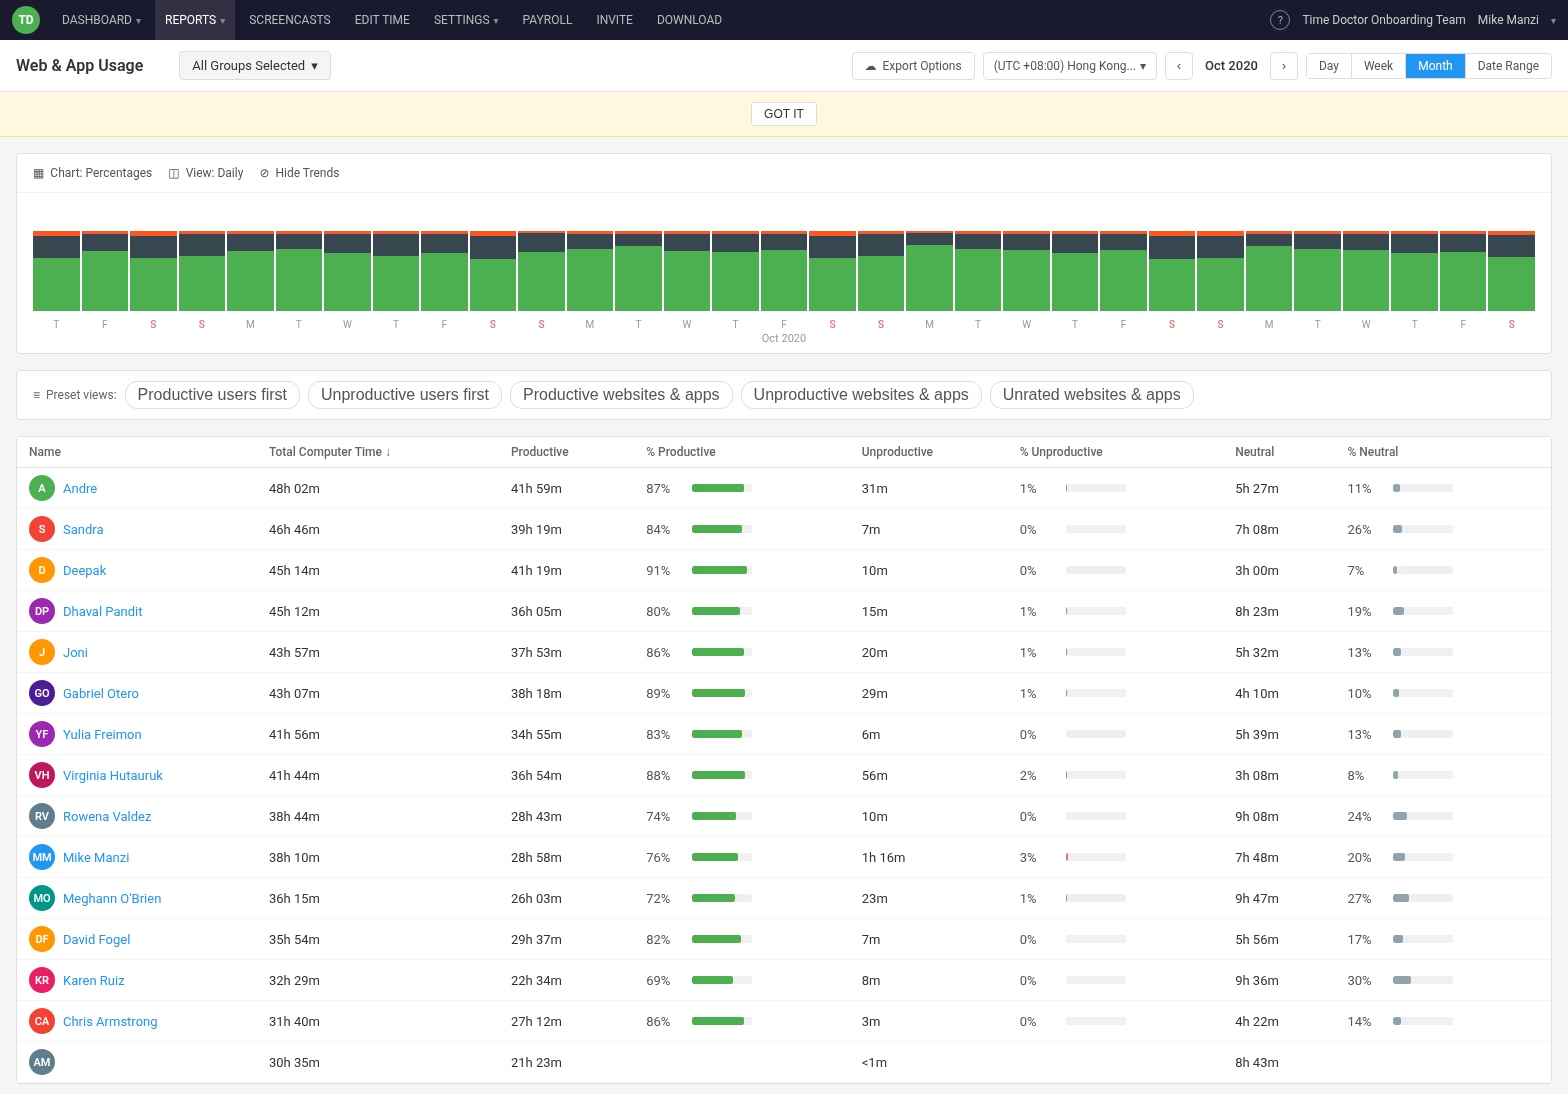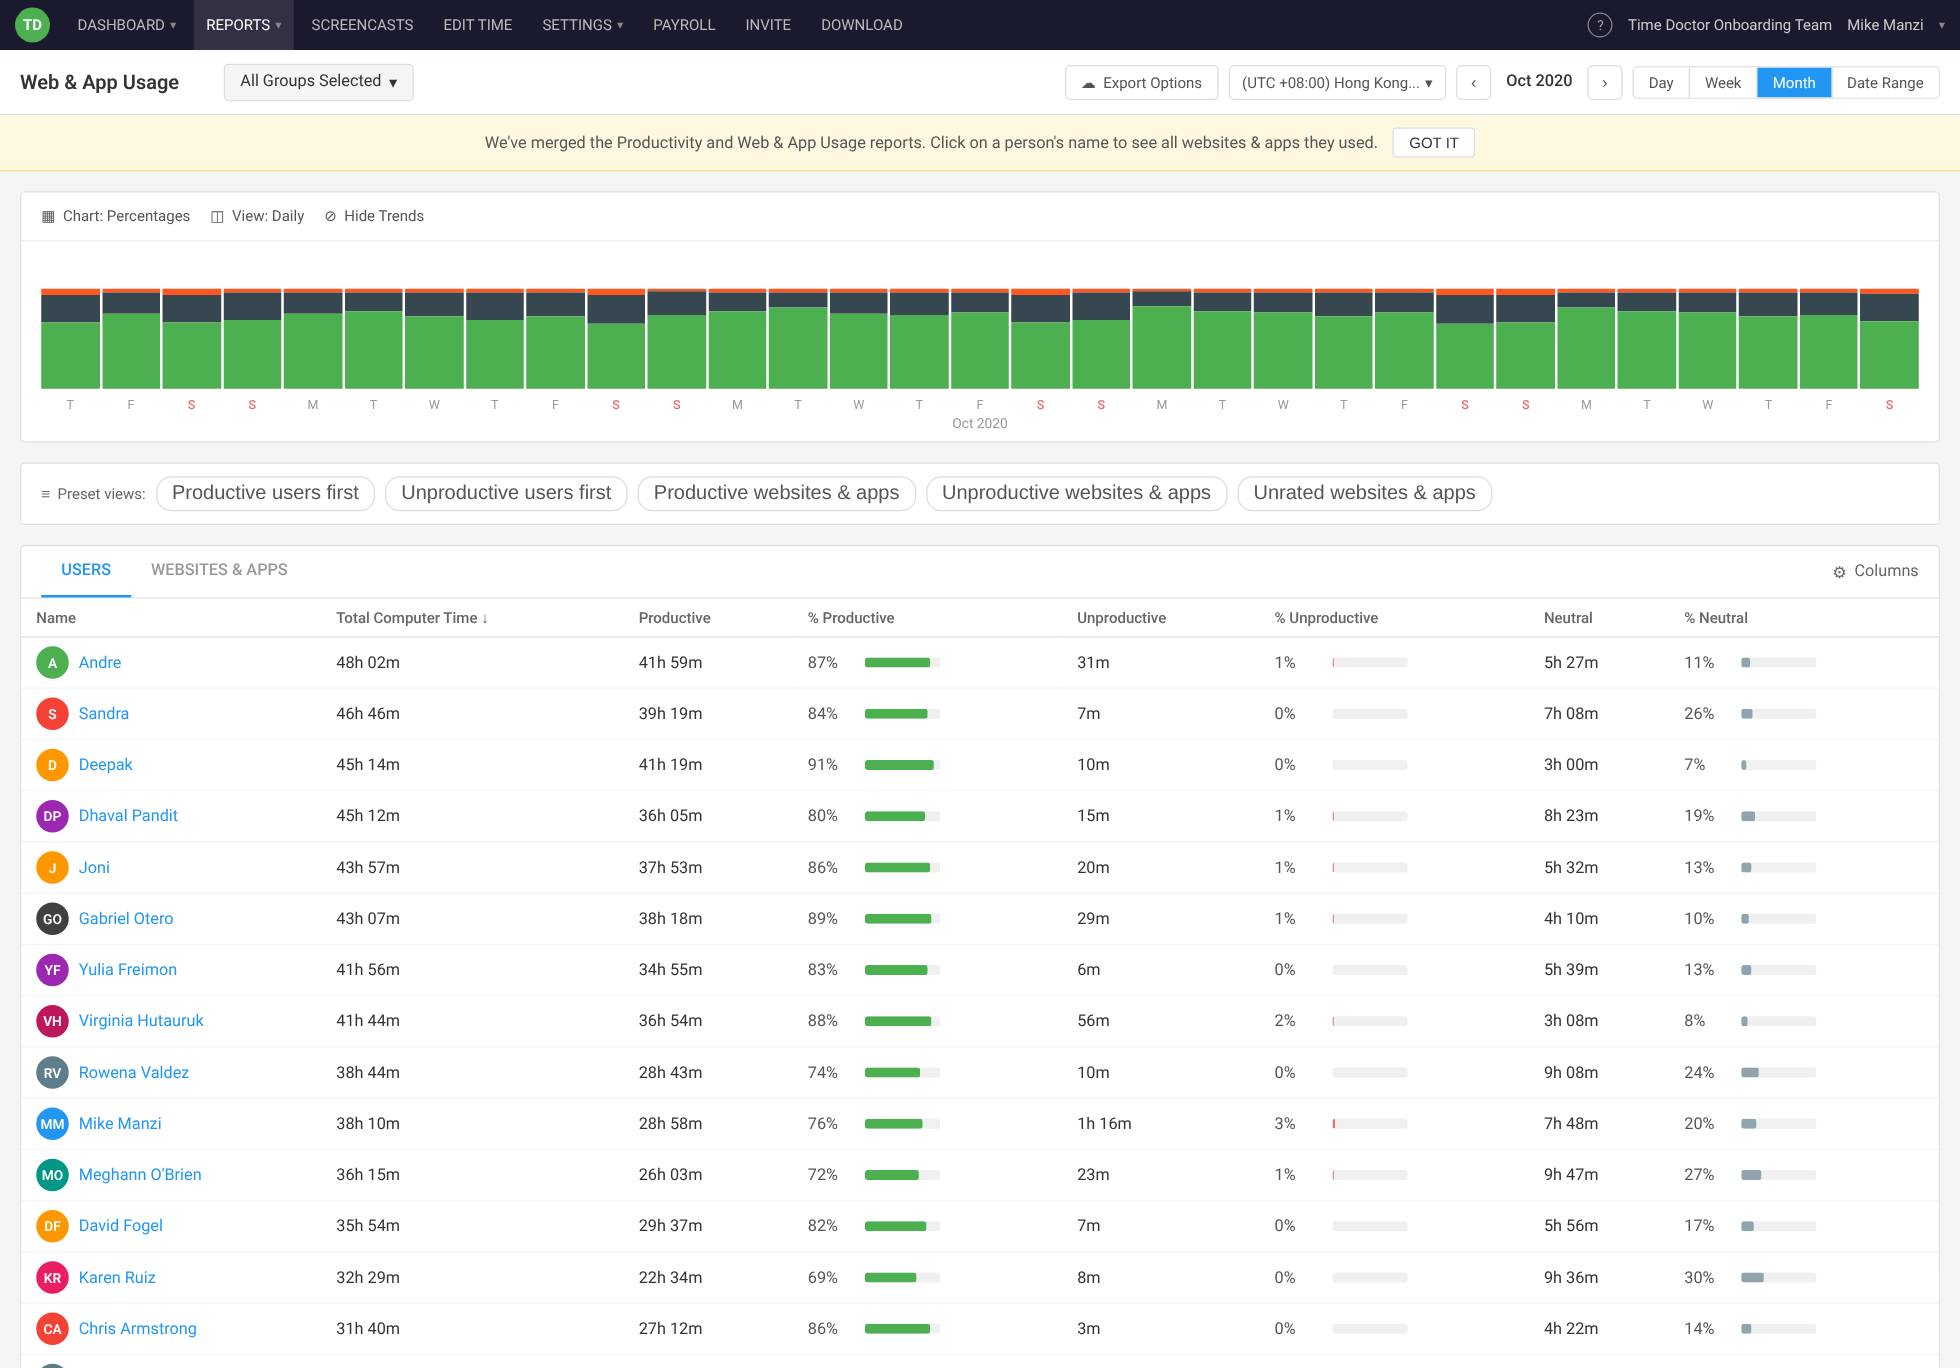--- a/index.html
+++ b/index.html
@@ -150,21 +150,20 @@
     <div class="view-tabs">
       <div class="view-tab">Day</div>
       <div class="view-tab">Week</div>
       <div class="view-tab active">Month</div>
       <div class="view-tab">Date Range</div>
     </div>
   </div>
 </div>
 
 <div class="notice-banner">
-  <span>We've merged the Productivity and Web &amp; App Usage reports. Click on a person's name to see all websites &amp; apps they used.</span>
   <button class="got-it-btn">GOT IT</button>
 </div>
 
 <div class="main-content">
 
   <div class="trends-card">
     <div class="trends-header">
       <div class="trends-controls">
         <div class="trends-ctrl-btn">
           <span>▦</span>
@@ -443,29 +442,20 @@
       <span>Preset views:</span>
     </div>
     <button class="preset-btn">Productive users first</button>
     <button class="preset-btn">Unproductive users first</button>
     <button class="preset-btn">Productive websites &amp; apps</button>
     <button class="preset-btn">Unproductive websites &amp; apps</button>
     <button class="preset-btn">Unrated websites &amp; apps</button>
   </div>
 
   <div class="table-card">
-    <div class="table-tabs">
-      <div class="table-tab active">USERS</div>
-      <div class="table-tab">WEBSITES &amp; APPS</div>
-      <div style="flex:1;"></div>
-      <div class="col-settings">
-        <span>⚙</span>
-        <span>Columns</span>
-      </div>
-    </div>
 
     <table class="data-table">
       <thead>
         <tr>
           <th style="width:240px;">
             <span>Name</span>
           </th>
           <th style="cursor:pointer;">
             <span>Total Computer Time</span>
             <span> ↓</span>
@@ -655,21 +645,21 @@
     <span class="pct-col">13%</span>
     <div class="mini-bar-container">
                   <div class="mini-bar-fill mini-bar-grey" style="width:8px"></div>
                 </div>
   </div>
             </td>
           </tr>
           <tr>
             <td>
     <div class="user-cell">
-      <div class="avatar" style="background:#404040">GO</div>
+      <div class="avatar" style="background:#4c1d95">GO</div>
       <span class="user-name-cell">Gabriel Otero</span>
     </div>
             </td>
             <td class="num-col">43h 07m</td>
             <td class="num-col">38h 18m</td>
             <td>
               <div class="bar-cell">
     <span class="pct-col">89%</span>
     <div class="mini-bar-container">
                   <div class="mini-bar-fill mini-bar-green" style="width:53px"></div>

